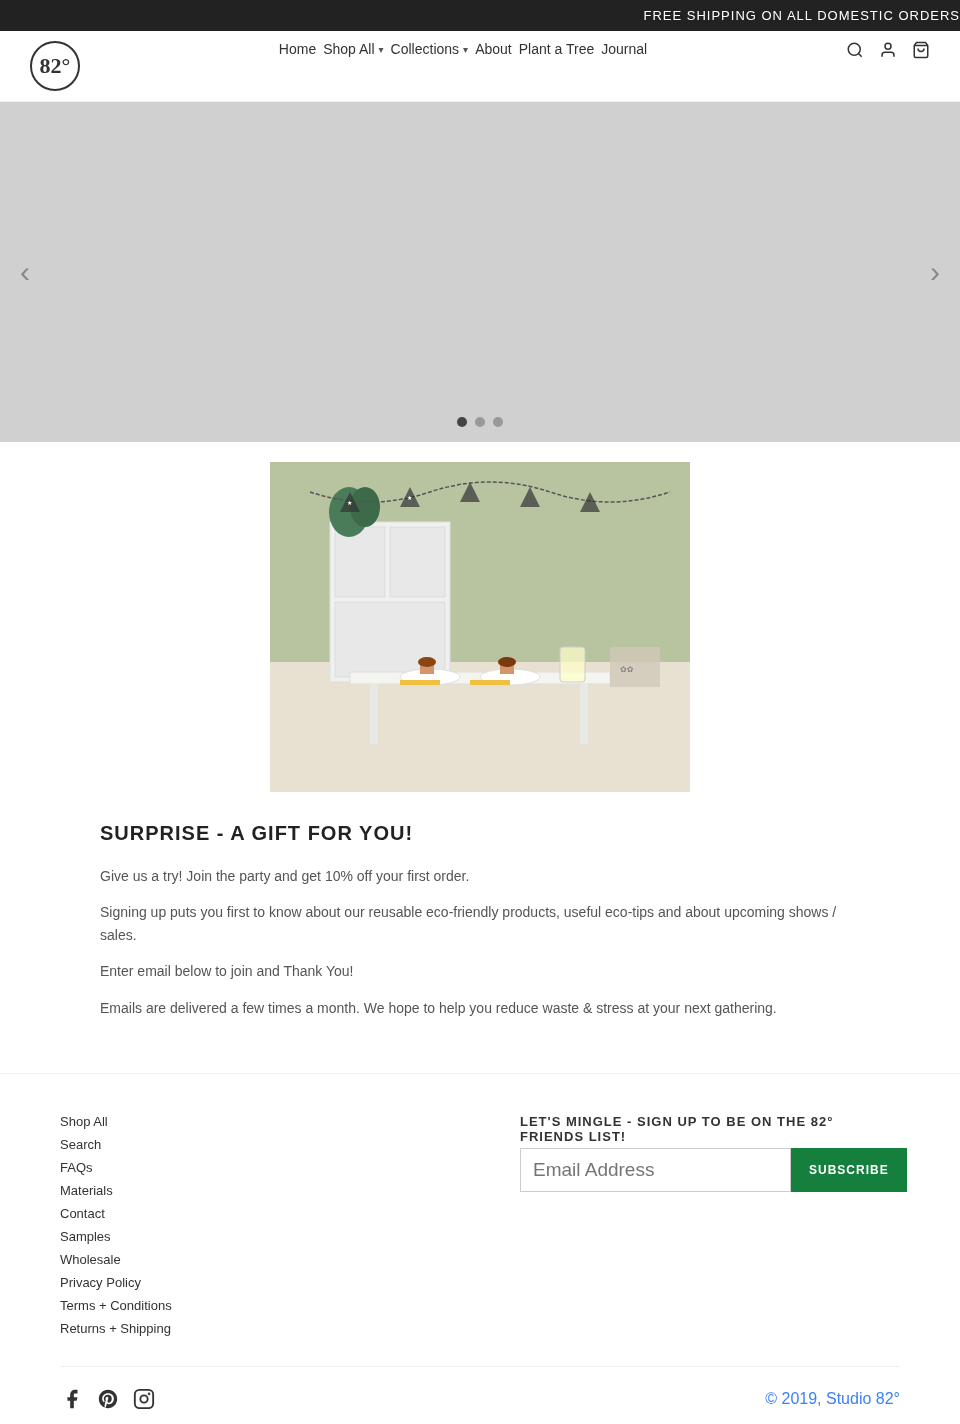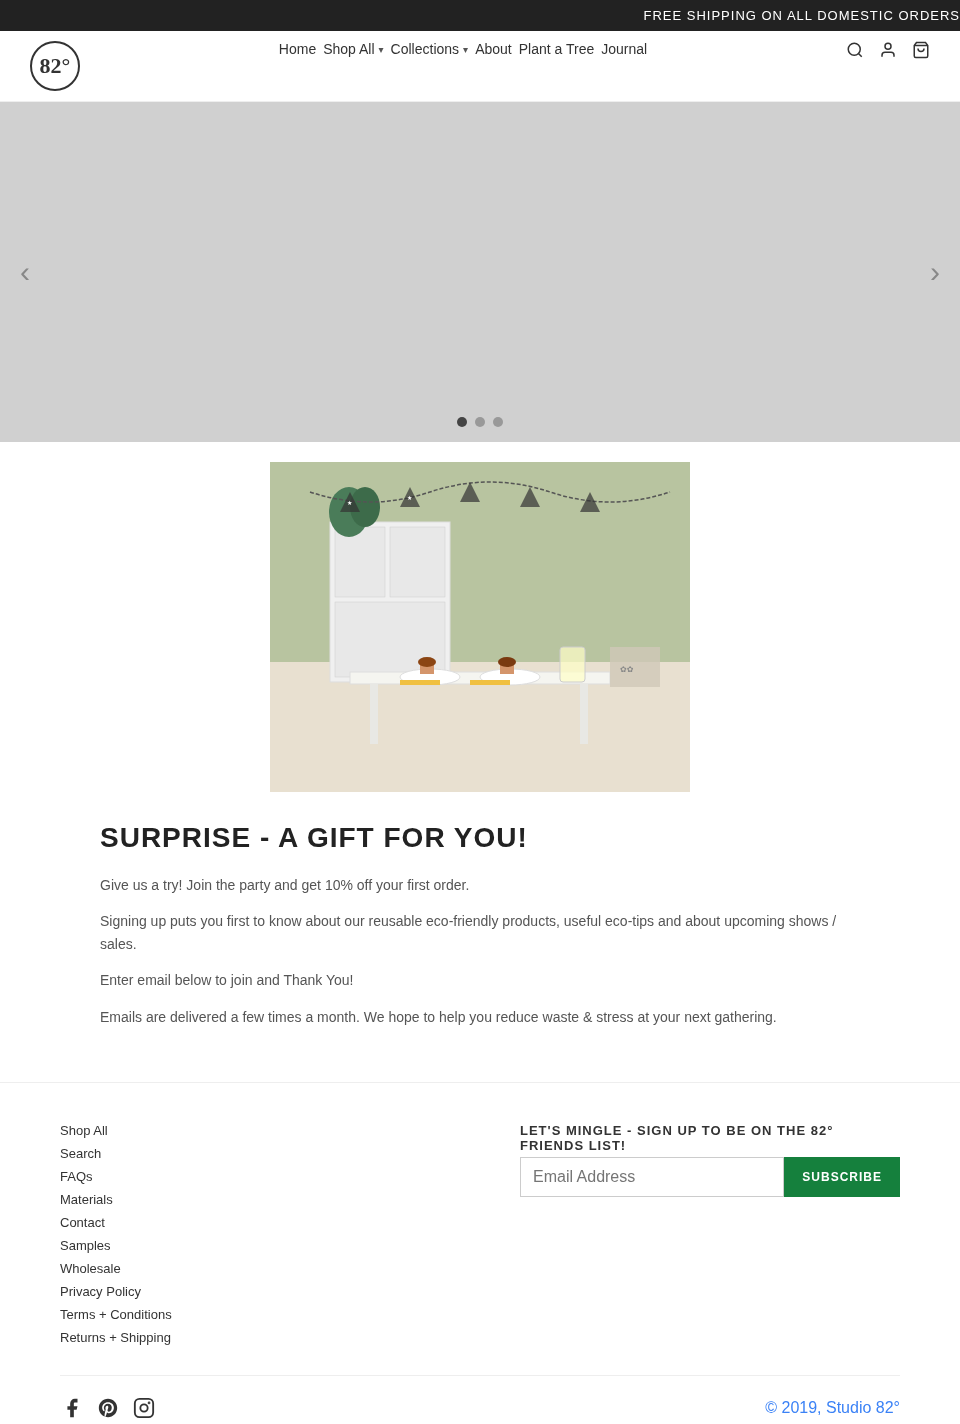--- a/index.html
+++ b/index.html
@@ -107,21 +107,21 @@
       overflow: hidden;
       margin-bottom: 30px;
       background: #e8e8e8;
     }
 
     .gift-section {
       max-width: 760px;
       width: 100%;
     }
     .gift-section h2 {
-      font-size: 28px;
+      font-size: 20px;
       font-weight: bold;
       letter-spacing: 1px;
       margin-bottom: 20px;
       color: #222;
     }
     .gift-section p {
       font-size: 14px;
       color: #555;
       line-height: 1.6;
       margin-bottom: 14px;
@@ -159,21 +159,21 @@
       margin-bottom: 4px;
       color: #333;
     }
     .email-form {
       display: flex;
     }
     .email-input {
       flex: 1;
       padding: 10px 12px;
       border: 1px solid #ccc;
-      font-size: 16px;
+      font-size: 19px;
       outline: none;
     }
     .subscribe-btn {
       background: #15803d;
       color: #fff;
       border: none;
       padding: 10px 18px;
       font-size: 12px;
       font-weight: bold;
       letter-spacing: 1px;

